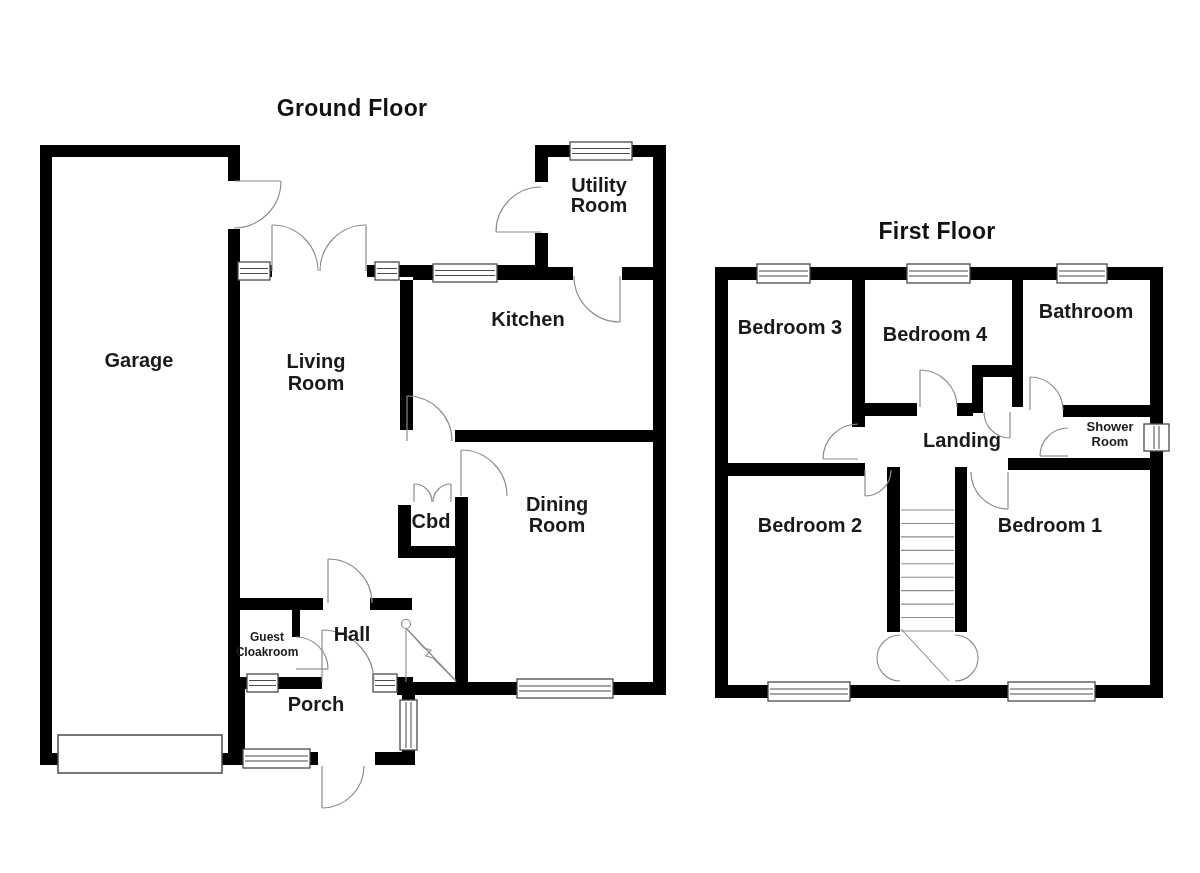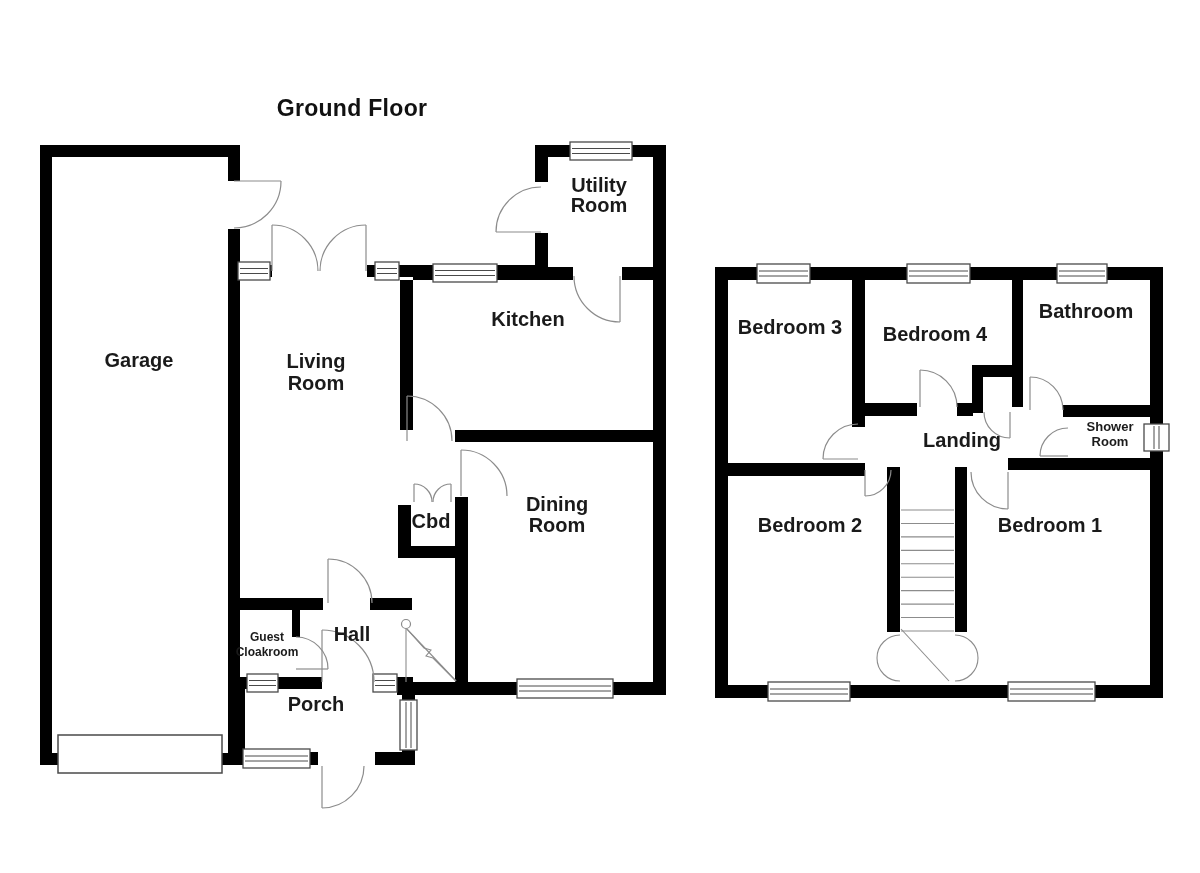--- a/index.html
+++ b/index.html
@@ -8,20 +8,21 @@
   .floor-title{position:absolute;width:260px;text-align:center;font-size:23px;font-weight:700;
           color:#111111;letter-spacing:0.3px;}
   svg{position:absolute;left:0;top:0;}
   svg text{font-family:"Liberation Sans",sans-serif;}
 </style>
 </head>
 <body>
 
 <div class="canvas">
   <div class="floor-title" style="left:222px;top:95px;">Ground Floor</div>
+  <div class="floor-title" style="left:807px;top:218px;">First Floor</div>
   <svg id="plan" width="1200" height="873" viewBox="0 0 1200 873">
       <g>
         <rect x="40" y="145" width="200" height="12" fill="#000000"></rect>
         <rect x="40" y="145" width="12" height="620" fill="#000000"></rect>
         <rect x="40" y="753" width="18" height="12" fill="#000000"></rect>
         <rect x="222" y="753" width="18" height="12" fill="#000000"></rect>
         <rect x="228" y="157" width="12" height="24" fill="#000000"></rect>
         <rect x="228" y="229" width="12" height="524" fill="#000000"></rect>
         <rect x="228" y="265" width="44" height="12" fill="#000000"></rect>
         <rect x="367" y="265" width="181" height="12" fill="#000000"></rect>

